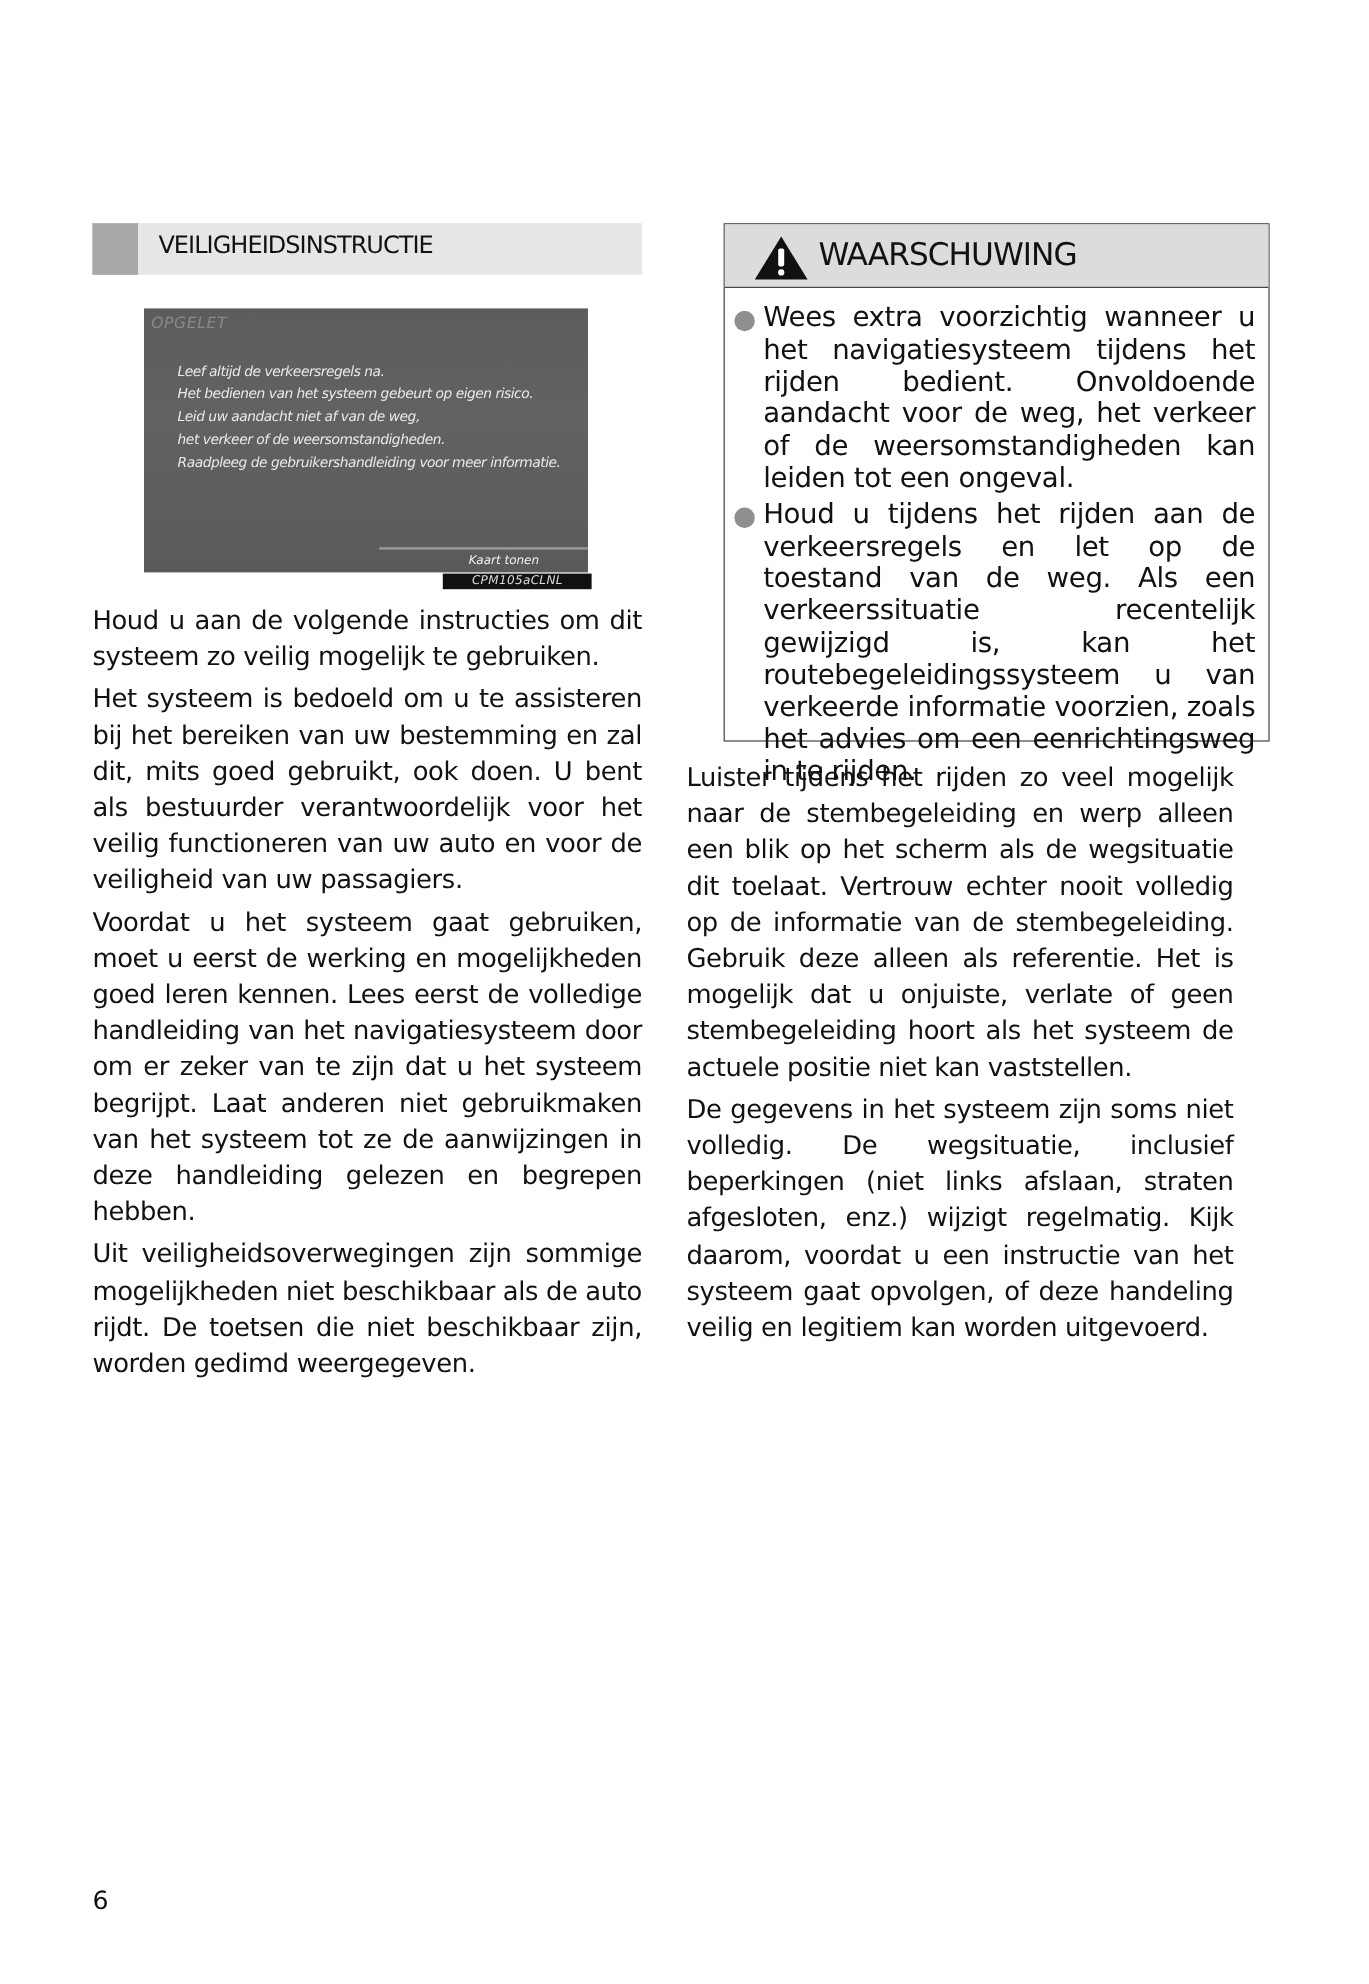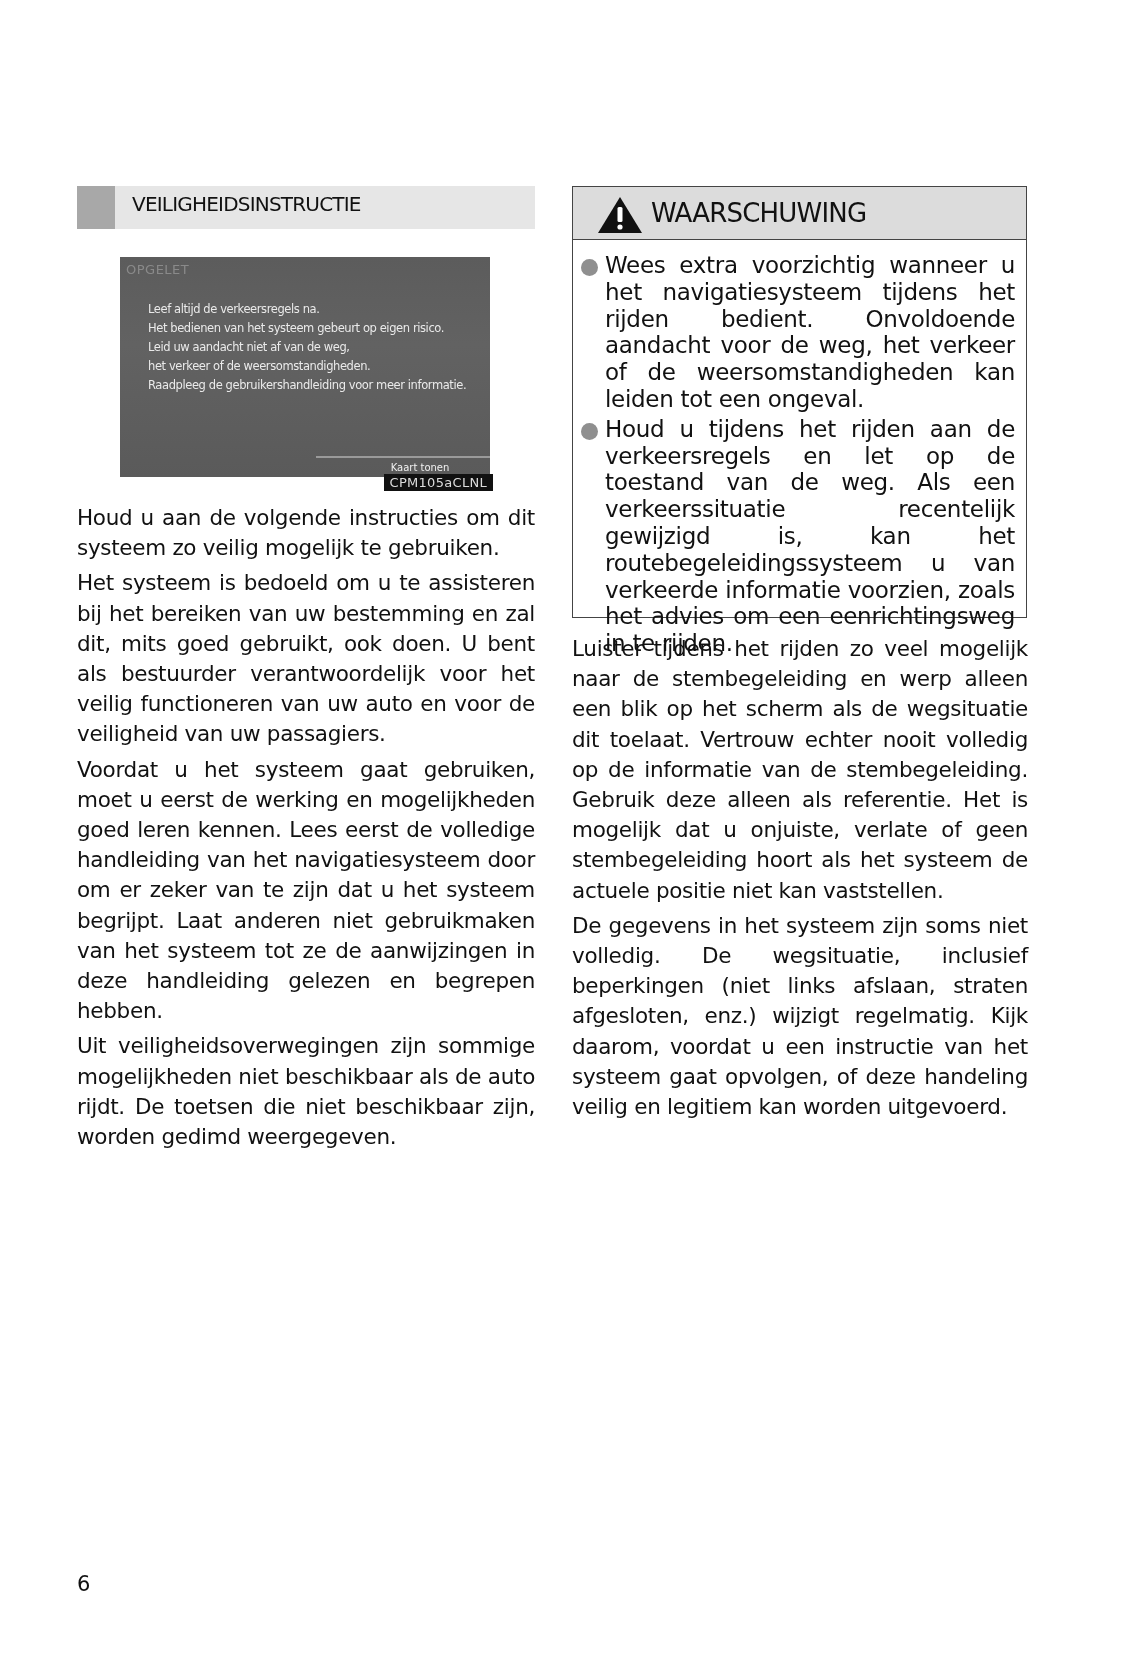--- a/index.html
+++ b/index.html
@@ -8,31 +8,31 @@
   .col { position:absolute; }
   .p { font-size:21.5px; line-height:30.2px; text-align:justify; margin:0 0 5px 0; letter-spacing:-0.3px; }
   #left { left:77px; top:186px; width:458px; }
   #right { left:572px; top:186px; width:456px; }
 
   .sec-head { position:relative; height:43px; background:#e6e6e6; }
   .sec-head .bar { position:absolute; left:0; top:0; width:38px; height:43px; background:#a8a8a8; }
   .sec-head .title { position:absolute; left:55px; top:6px; font-size:20px; letter-spacing:-0.8px; color:#111; }
 
   .screen { position:relative; margin:28px 0 0 43px; width:370px; height:220px;
-            background:linear-gradient(180deg,#5c5c5c 0%,#626262 40%,#5a5a5a 100%); }
+            background:linear-gradient(180deg,#5c5c5c 0%,#626262 40%,#5a5a5a 100%);font-style:italic; }
   .screen .scr-title { position:absolute; left:6px; top:5px; font-size:13px; color:#8a8a8a; letter-spacing:0.5px; }
   .screen .scr-lines { position:absolute; left:28px; top:43px; font-size:11.5px; line-height:19px; color:#eaeaea; letter-spacing:-0.4px; }
   .screen .scr-lines div { white-space:nowrap; }
   .screen .scr-sep { position:absolute; left:196px; right:0; top:199px; height:2px; background:#9a9a9a; }
   .screen .scr-btn { position:absolute; left:240px; top:201px; width:120px; height:19px; font-size:10px; color:#f0f0f0; text-align:center; line-height:19px; }
-  .fig-code { position:absolute; right:-3px; bottom:-14px; background:#111; color:#ddd; font-size:13px; padding:1px 6px; letter-spacing:0.3px; }
+  .fig-code { position:absolute; right:-3px; bottom:-14px; background:#111; color:#ddd; font-size:10px; padding:1px 24px; letter-spacing:0.3px; }
   .fig-wrap { position:relative; }
   #left-body { margin-top:26px; }
 
-  .warn { border:1.5px solid #444; width:453px; height:430px; position:relative; }
+  .warn { border:1.5px solid #444; width:453px; height:430px; position:relative;margin-left:31px; }
   .warn-head { height:52px; background:#dcdcdc; border-bottom:1.5px solid #444; position:relative; }
   .warn-head .tri { position:absolute; left:24px; top:9px; width:46px; height:38px; }
   .warn-head .title { position:absolute; left:78px; top:11px; font-size:26px; letter-spacing:-0.8px; color:#111; }
   .warn-body { padding:12px 11px 0 8px; }
   .bullet { position:relative; padding-left:24px; font-size:23px; line-height:26.8px; text-align:justify; margin-bottom:3px; letter-spacing:-0.3px; }
   .bullet .dot { position:absolute; left:0; top:7px; width:17px; height:17px; border-radius:50%; background:#8f8f8f; }
   #right-body { margin-top:16px; }
 
   .page-num { position:absolute; left:77px; top:1572px; font-size:21px; color:#111; }
 </style>

